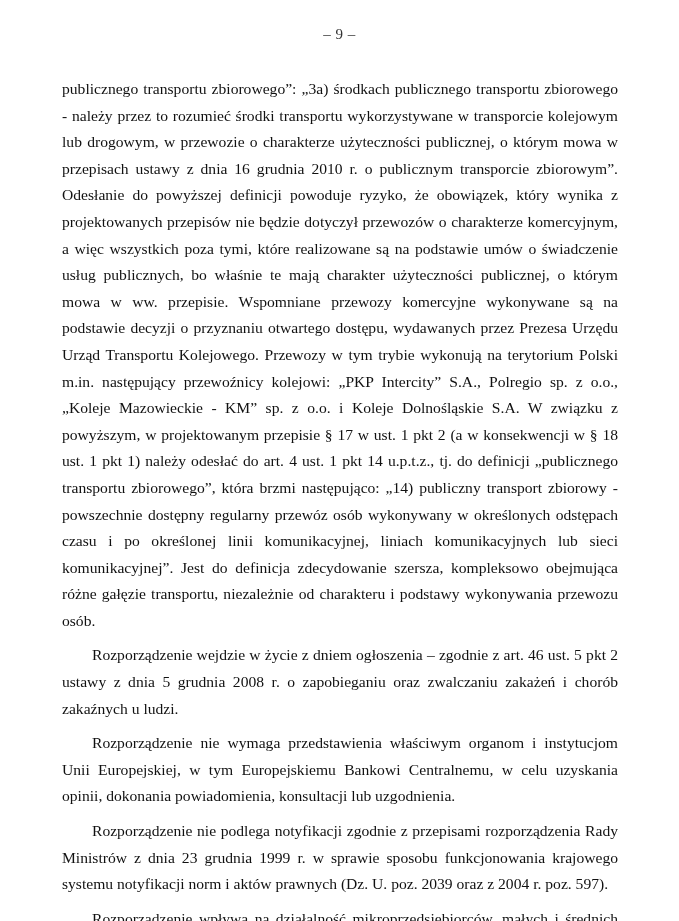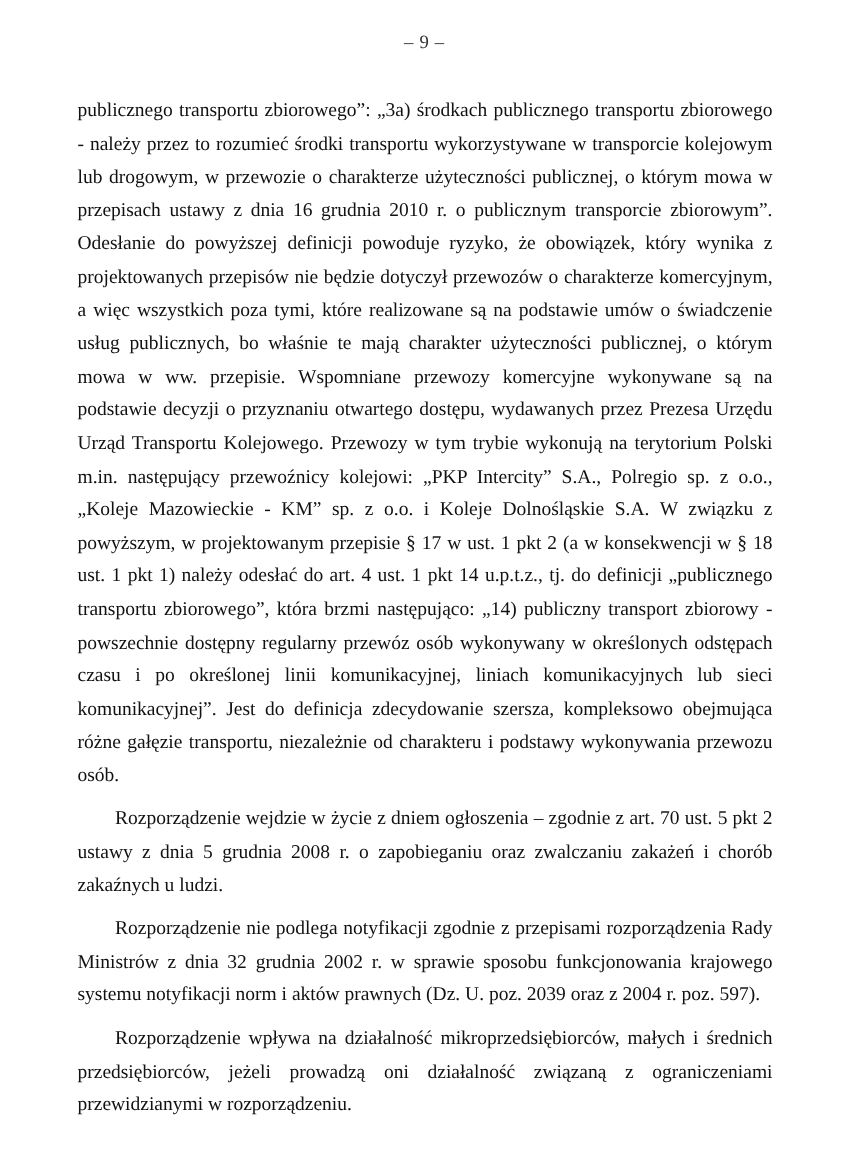--- a/index.html
+++ b/index.html
@@ -18,18 +18,19 @@
   .para.spaced { margin-top: 8px; }
 </style>
 </head>
 <body>
 
 <div class="page">
   <div class="page-number">– 9 –</div>
 
   <div class="body-text">
     <p class="para">publicznego transportu zbiorowego”: „3a) środkach publicznego transportu zbiorowego - należy przez to rozumieć środki transportu wykorzystywane w transporcie kolejowym lub drogowym, w przewozie o charakterze użyteczności publicznej, o którym mowa w przepisach ustawy z dnia 16 grudnia 2010 r. o publicznym transporcie zbiorowym”. Odesłanie do powyższej definicji powoduje ryzyko, że obowiązek, który wynika z projektowanych przepisów nie będzie dotyczył przewozów o charakterze komercyjnym, a więc wszystkich poza tymi, które realizowane są na podstawie umów o świadczenie usług publicznych, bo właśnie te mają charakter użyteczności publicznej, o którym mowa w ww. przepisie. Wspomniane przewozy komercyjne wykonywane są na podstawie decyzji o przyznaniu otwartego dostępu, wydawanych przez Prezesa Urzędu Urząd Transportu Kolejowego. Przewozy w tym trybie wykonują na terytorium Polski m.in. następujący przewoźnicy kolejowi: „PKP Intercity” S.A., Polregio sp. z o.o., „Koleje Mazowieckie - KM” sp. z o.o. i Koleje Dolnośląskie S.A. W związku z powyższym, w projektowanym przepisie § 17 w ust. 1 pkt 2  (a w konsekwencji w § 18 ust. 1 pkt 1) należy odesłać do art. 4 ust. 1 pkt 14 u.p.t.z., tj. do definicji „publicznego transportu zbiorowego”, która brzmi następująco: „14) publiczny transport zbiorowy - powszechnie dostępny regularny przewóz osób wykonywany w określonych odstępach czasu i po określonej linii komunikacyjnej, liniach komunikacyjnych lub sieci komunikacyjnej”. Jest do definicja zdecydowanie szersza, kompleksowo obejmująca różne gałęzie transportu, niezależnie od charakteru i podstawy wykonywania przewozu osób.</p>
-    <p class="para indent spaced">Rozporządzenie wejdzie w życie z dniem ogłoszenia – zgodnie z art. 70 ust. 5 pkt 2 ustawy z dnia 5 grudnia 2008 r. o zapobieganiu oraz zwalczaniu zakażeń i chorób zakaźnych u ludzi.</p>
-    <p class="para indent spaced">Rozporządzenie nie podlega notyfikacji zgodnie z przepisami rozporządzenia Rady Ministrów z dnia 32 grudnia 2002 r. w sprawie sposobu funkcjonowania krajowego systemu notyfikacji norm i aktów prawnych (Dz. U. poz. 2039 oraz z 2004 r. poz. 597).</p>
+    <p class="para indent spaced">Rozporządzenie wejdzie w życie z dniem ogłoszenia – zgodnie z art. 46 ust. 5 pkt 2 ustawy z dnia 5 grudnia 2008 r. o zapobieganiu oraz zwalczaniu zakażeń i chorób zakaźnych u ludzi.</p>
+    <p class="para indent spaced">Rozporządzenie nie wymaga przedstawienia właściwym organom i instytucjom Unii Europejskiej, w tym Europejskiemu Bankowi Centralnemu, w celu uzyskania opinii, dokonania powiadomienia, konsultacji lub uzgodnienia.</p>
+    <p class="para indent spaced">Rozporządzenie nie podlega notyfikacji zgodnie z przepisami rozporządzenia Rady Ministrów z dnia 23 grudnia 1999 r. w sprawie sposobu funkcjonowania krajowego systemu notyfikacji norm i aktów prawnych (Dz. U. poz. 2039 oraz z 2004 r. poz. 597).</p>
     <p class="para indent spaced">Rozporządzenie wpływa na działalność mikroprzedsiębiorców, małych i średnich przedsiębiorców, jeżeli prowadzą oni działalność związaną z ograniczeniami przewidzianymi w rozporządzeniu.</p>
 
   </div>
 </div>
 
 </body></html>

